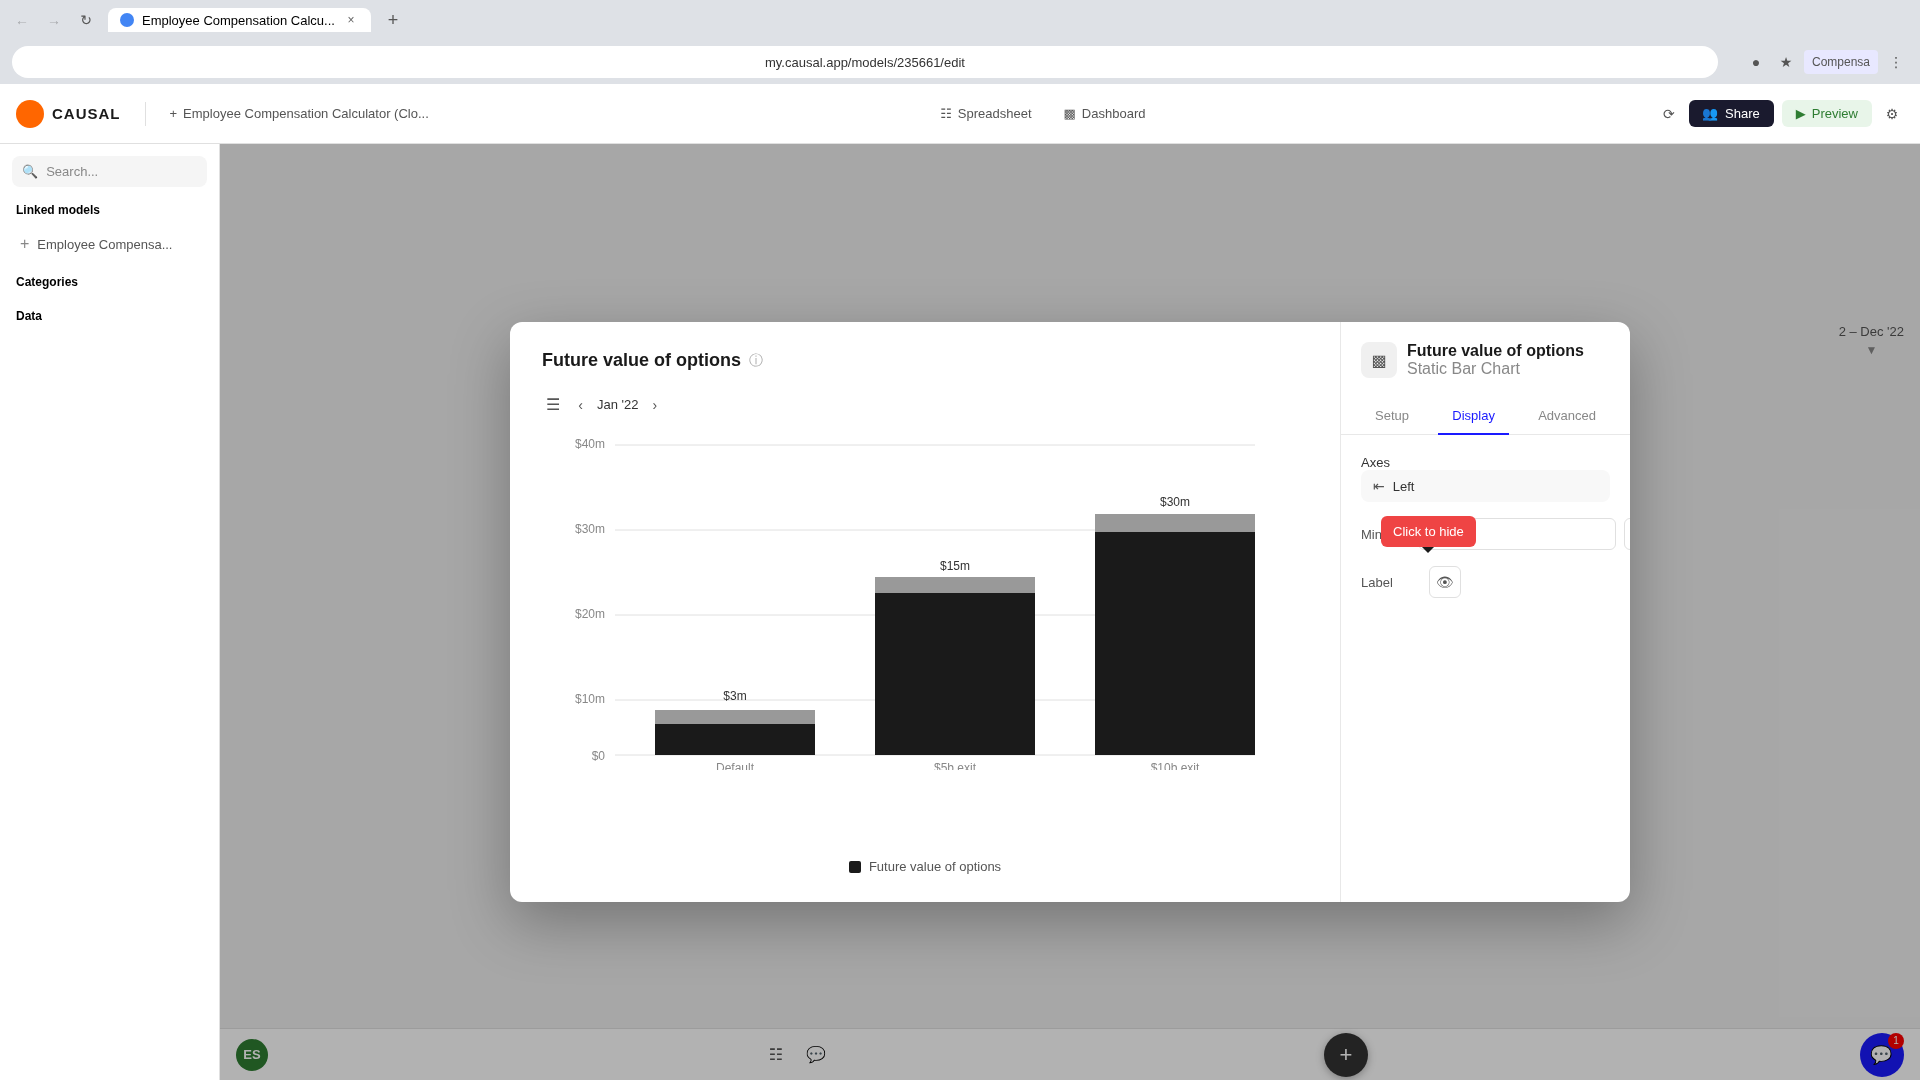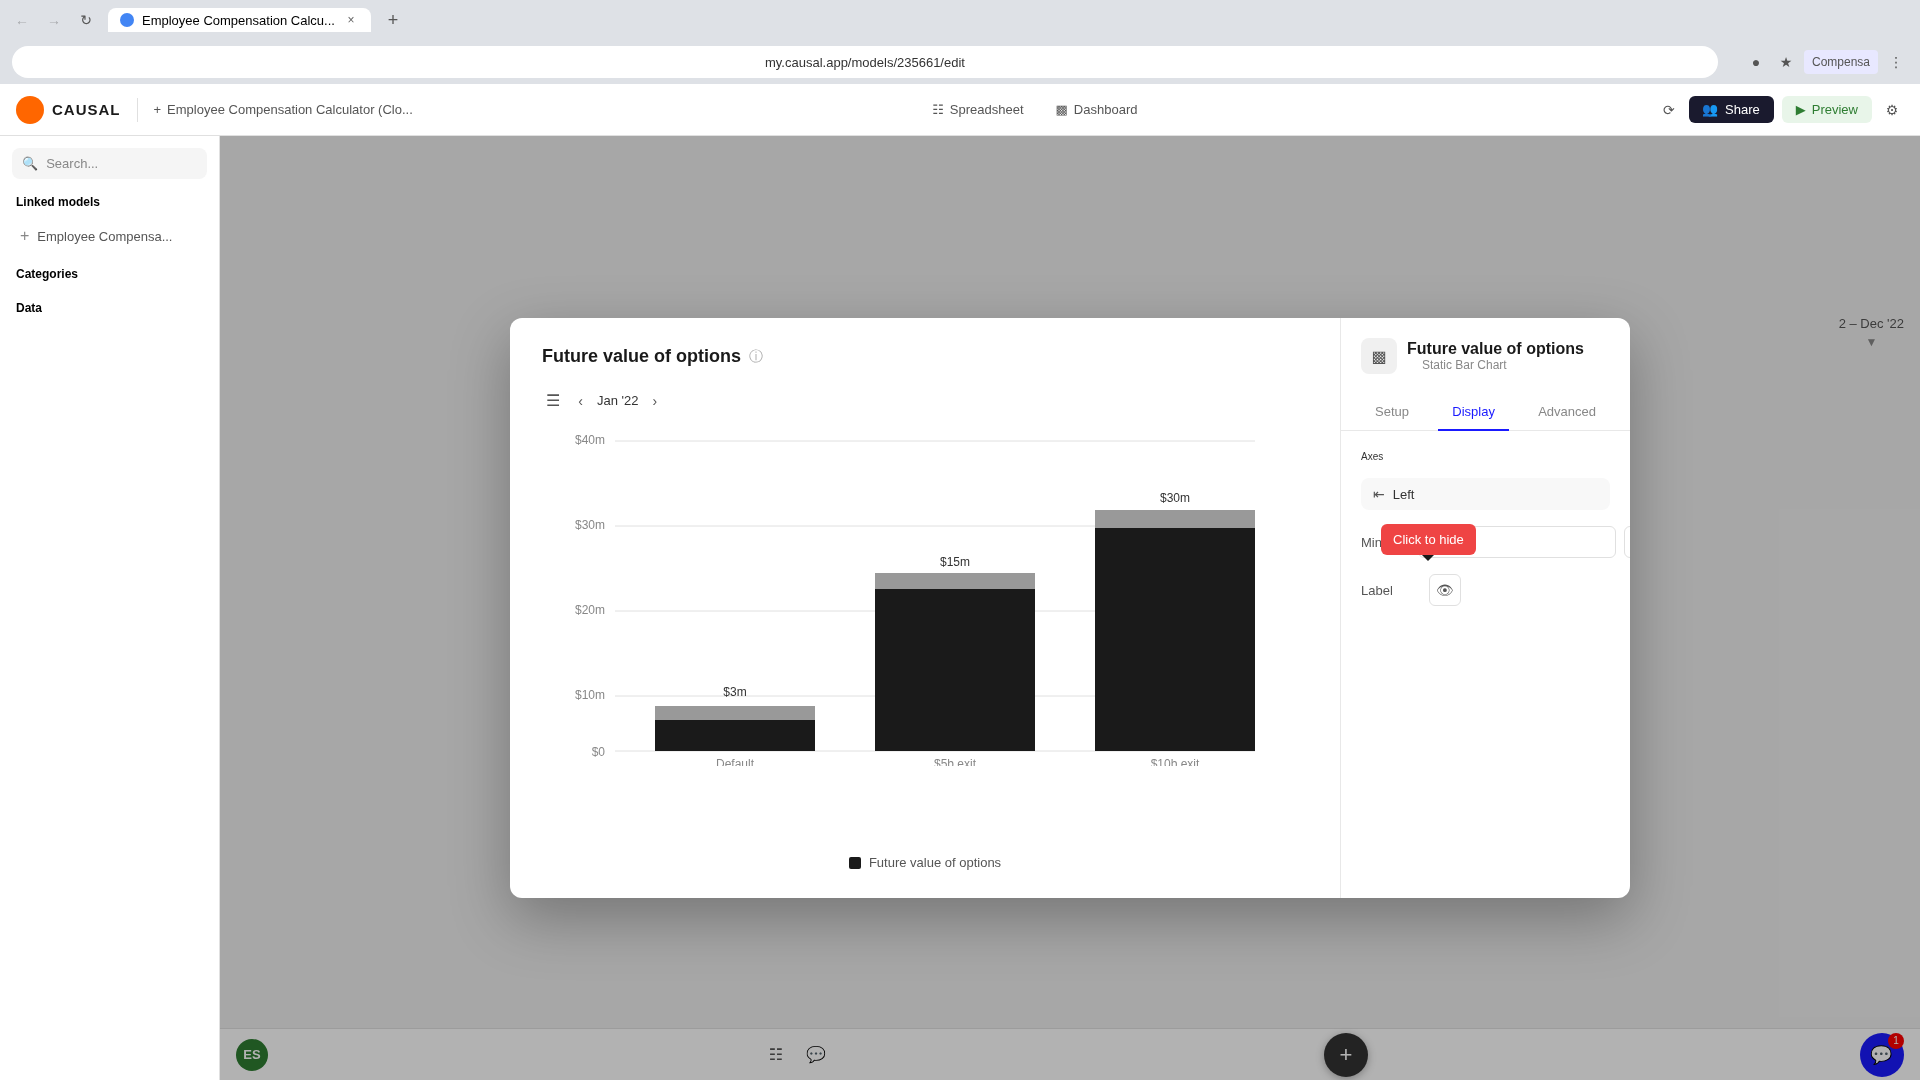--- a/index.html
+++ b/index.html
@@ -19,21 +19,21 @@
     .browser-toolbar { background: #dee1e6; height: 44px; display: flex; align-items: center; padding: 0 12px; gap: 18px; }
     .address-bar { background: white; border-radius: 20px; height: 32px; display: flex; align-items: center; flex: 1; padding: 0 12px; font-size: 13px; color: #333; gap: 8px; }
     .address-text { flex: 1; text-align: center; }
     .toolbar-icons { display: flex; align-items: center; gap: 6px; margin-left: 8px; }
     .toolbar-icon { width: 24px; height: 24px; display: flex; align-items: center; justify-content: center; border-radius: 50%; cursor: pointer; color: #555; font-size: 14px; }
 
     
     .app-container { display: flex; flex-direction: column; height: calc(1080px - 84px); background: #f5f5f5; }
 
     
-    .app-header { background: white; height: 52px; display: flex; align-items: center; padding: 0 16px; gap: 16px; border-bottom: 1px solid #e0e0e0; z-index: 10; }
+    .app-header { background: white; height: 60px; display: flex; align-items: center; padding: 0 16px; gap: 24px; border-bottom: 1px solid #e0e0e0; z-index: 10; }
     .logo-area { display: flex; align-items: center; gap: 8px; }
     .logo-circle { width: 28px; height: 28px; background: #ff6600; border-radius: 50%; }
     .logo-text { font-size: 15px; font-weight: 700; letter-spacing: 1px; color: #1a1a1a; }
     .header-divider { width: 1px; height: 24px; background: #e0e0e0; }
     .header-model { display: flex; align-items: center; gap: 6px; font-size: 13px; color: #555; cursor: pointer; }
     .header-center { flex: 1; display: flex; justify-content: center; gap: 8px; }
     .header-nav-btn { display: flex; align-items: center; gap: 6px; padding: 6px 12px; border-radius: 6px; font-size: 13px; cursor: pointer; color: #555; border: none; background: none; }
     .header-right { display: flex; align-items: center; gap: 8px; }
     .header-action-btn { display: flex; align-items: center; gap: 6px; padding: 6px 14px; border-radius: 6px; font-size: 13px; cursor: pointer; border: none; }
     .btn-share { background: #1a1a2e; color: white; }
@@ -71,26 +71,26 @@
 
     
     .chart-svg { width: 100%; height: 340px; }
 
     
     .right-panel { width: 290px; border-left: 1px solid #e8e8e8; display: flex; flex-direction: column; }
     .panel-header { padding: 20px 20px 0; }
     .panel-icon-row { display: flex; align-items: center; gap: 10px; margin-bottom: 4px; }
     .panel-icon { width: 36px; height: 36px; background: #f0f0f0; border-radius: 8px; display: flex; align-items: center; justify-content: center; color: #555; font-size: 16px; }
     .panel-title { font-size: 16px; font-weight: 600; color: #1a1a1a; }
-    .panel-subtitle { font-size: 12px; color: #888; margin-left: 15px; }
+    .panel-subtitle { font-size: 16px; color: #888; }
     .panel-tabs { display: flex; gap: 0; padding: 0 20px; margin-top: 16px; border-bottom: 1px solid #e8e8e8; justify-content: space-between; }
     .panel-tab { padding: 10px 14px; font-size: 13px; cursor: pointer; color: #888; border-bottom: 2px solid transparent; margin-bottom: -1px; }
     .panel-tab.active { color: #1a1aff; border-bottom-color: #1a1aff; font-weight: 500; }
     .panel-content { padding: 20px; flex: 1; }
-    .section-label { font-size: 10px; font-weight: 500; color: #333; margin-bottom: 16px; }
+    .section-label { font-size: 13px; font-weight: 500; color: #333; }
     .axis-row { display: flex; align-items: center; gap: 8px; margin-bottom: 16px; padding: 8px 12px; background: #f8f8f8; border-radius: 8px; }
     .axis-arrow { color: #555; font-size: 14px; }
     .axis-name { font-size: 13px; color: #333; font-weight: 500; }
     .min-max-row { display: flex; align-items: center; gap: 8px; margin-bottom: 16px; }
     .min-max-label { font-size: 13px; color: #555; width: 60px; }
     .min-max-input { flex: 1; height: 32px; border: 1px solid #e0e0e0; border-radius: 6px; padding: 0 10px; font-size: 13px; color: #888; background: white; }
     .label-row { display: flex; align-items: center; gap: 8px; position: relative; }
     .label-text { font-size: 13px; color: #555; width: 60px; }
     .label-toggle { width: 32px; height: 32px; display: flex; align-items: center; justify-content: center; cursor: pointer; color: #555; border: 1px solid #e0e0e0; border-radius: 6px; position: relative; }
 

